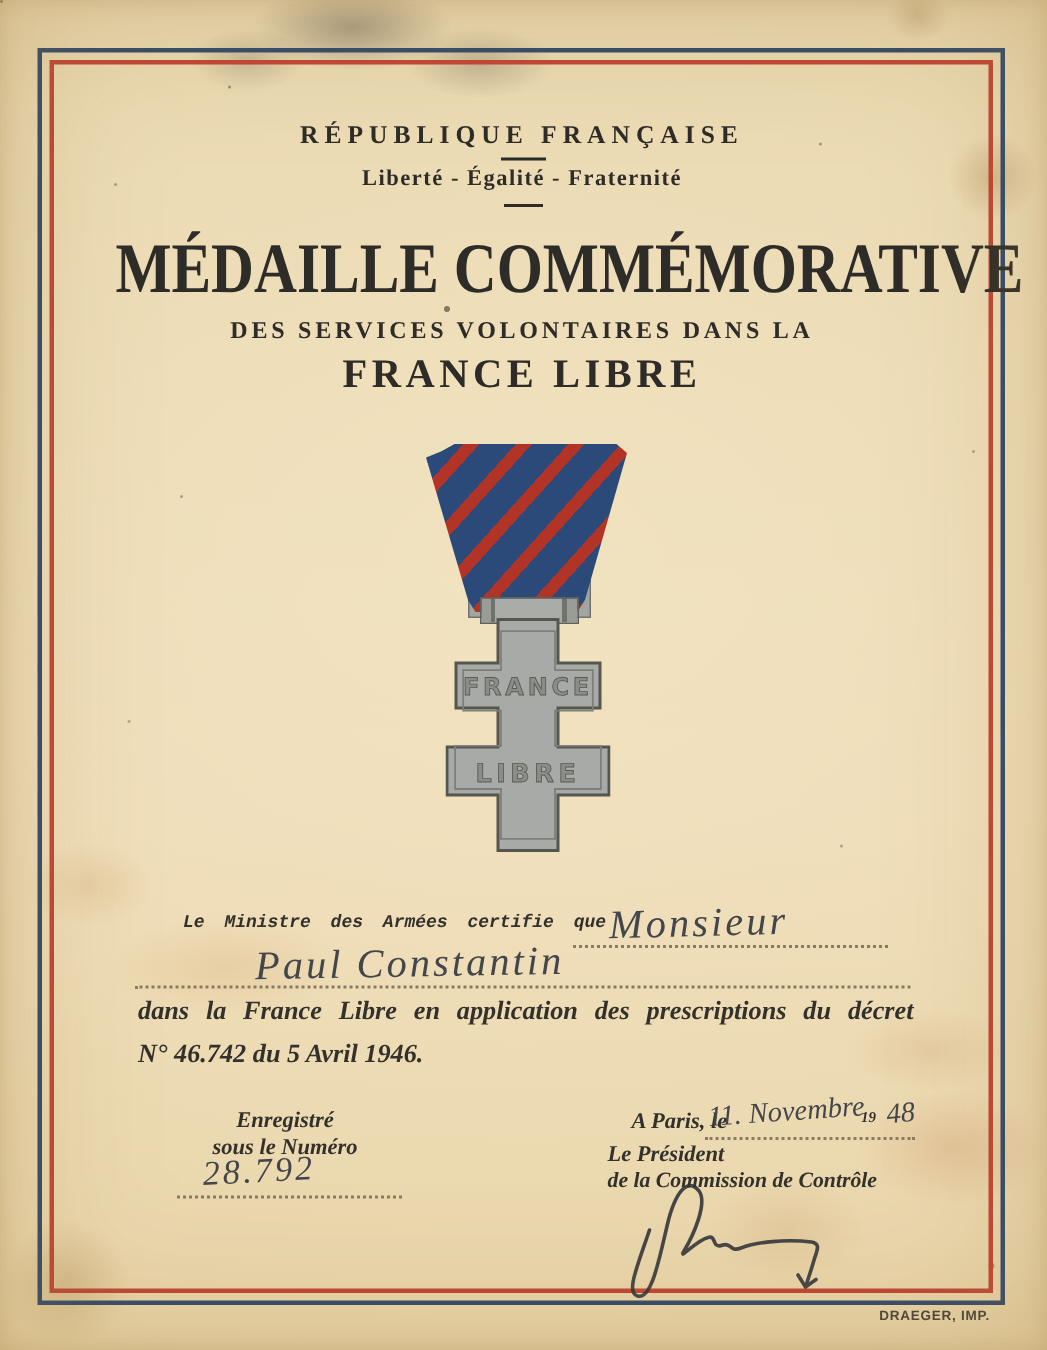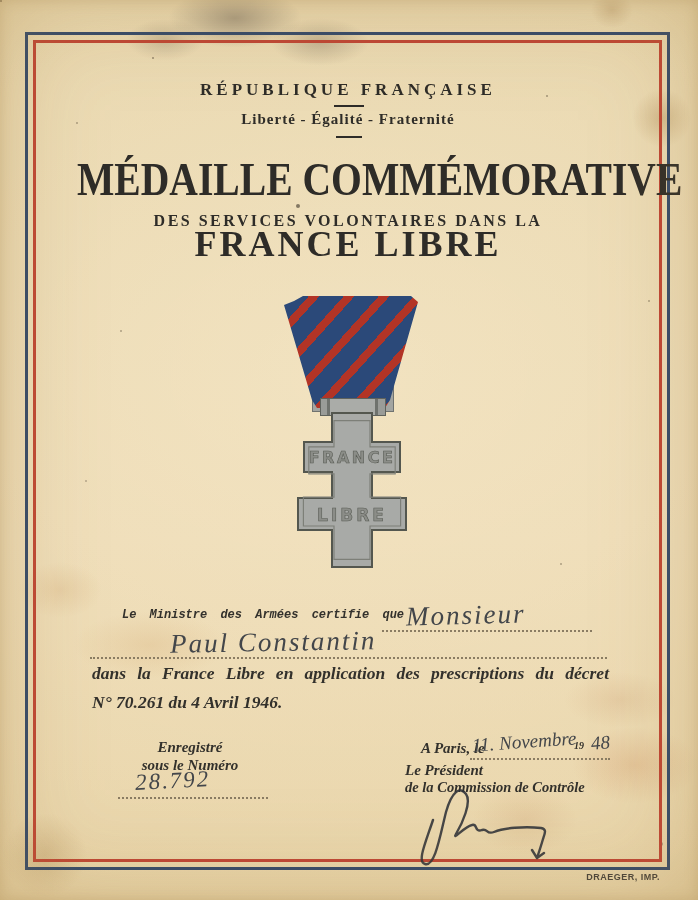--- a/index.html
+++ b/index.html
@@ -47,21 +47,21 @@
 
   .ctr { position:absolute; left:40px; right:42px; text-align:center; }
   .republic { top:80px; font-size:17px; font-weight:bold; letter-spacing:4px; }
   .rule { position:absolute; left:50%; transform:translateX(-50%); height:2px; background:#2e2c28; }
   .rule1 { top:105px; width:30px; }
   .motto { top:111px; font-size:15px; font-weight:bold; letter-spacing:1px; }
   .rule2 { top:136px; width:26px; }
   .main-title { top:153px; font-size:45px; font-weight:bold; white-space:nowrap;
     transform:scale(0.88,1.05); transform-origin:50% 50%; letter-spacing:0; }
   .subtitle { top:212px; font-size:16px; font-weight:bold; letter-spacing:2.5px; }
-  .france-libre { top:223px; font-size:36px; font-weight:bold; letter-spacing:3px; }
+  .france-libre { top:234px; font-size:27px; font-weight:bold; letter-spacing:3px; }
 
   .ribbon { position:absolute; left:284px; top:296px; width:134px; height:112px;
     background: repeating-linear-gradient(-48deg, #2b4979 0 18px, #b23426 18px 26px);
     clip-path: polygon(10px 5px, 19px 0, 127px 0, 134px 6px, 106px 104px, 101px 112px, 33px 112px, 28px 104px, 0 9px);
   }
   .suspension { position:absolute; left:320px; top:398px; width:64px; height:16px;
     border:1px solid #5f625c;
     background: linear-gradient(90deg, #9a9c98 0 6px, #6f726d 6px 9px, #aaaca8 9px 54px, #6f726d 54px 57px, #9a9c98 57px 64px);
   }
   .silver-wings { position:absolute; left:312px; top:386px; width:80px; height:24px;
@@ -130,21 +130,21 @@
   </svg>
 
   <div class="certify print-italic">Le Ministre des Armées certifie que</div>
   <div class="dotline dl1"></div>
   <div class="handwriting hw-monsieur">Monsieur</div>
   <div class="dotline dl2"></div>
   <div class="handwriting hw-name">Paul Constantin</div>
 
   <div class="paragraph">
     <div class="para-line">dans la France Libre en application des prescriptions du décret</div>
-    <div class="para-line last">N° 70.261 du 4 Avril 1946.</div>
+    <div class="para-line last">N° 46.742 du 5 Avril 1946.</div>
   </div>
 
   <div class="reg print-italic">
     <div>Enregistré</div>
     <div>sous le Numéro</div>
   </div>
   <div class="dotline dl3"></div>
   <div class="handwriting hw-number">28.792</div>
 
   <div class="paris print-italic">A Paris, le</div>

